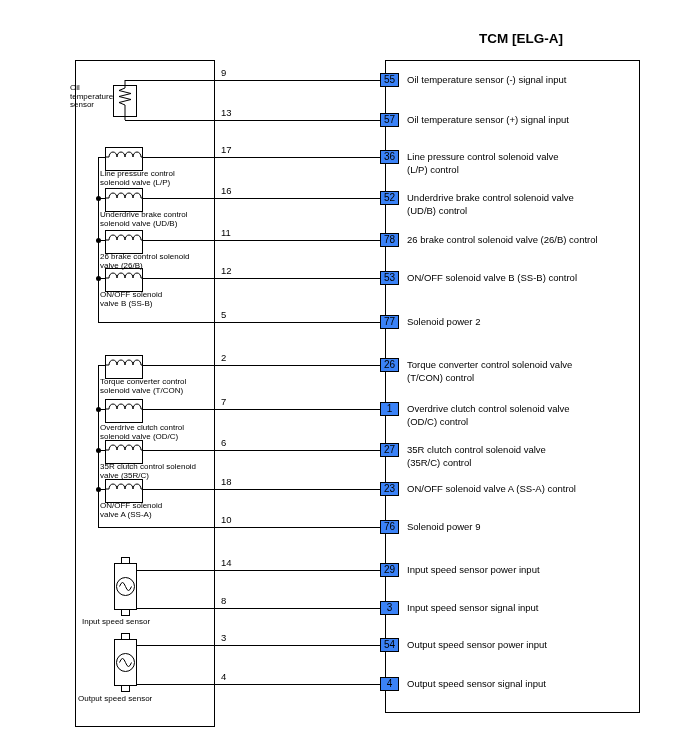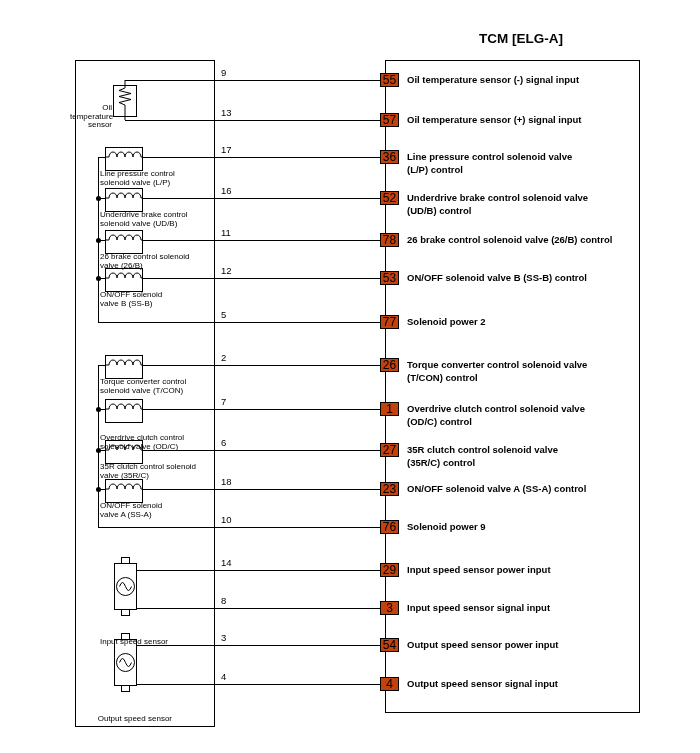--- a/index.html
+++ b/index.html
@@ -5,31 +5,31 @@
   * { margin:0; padding:0; }
   html,body { background:#fff; }
   body { font-family:"Liberation Sans","DejaVu Sans",sans-serif; color:#000; }
   .canvas { position:relative; width:700px; height:753px; background:#fff; overflow:hidden; }
   .title { position:absolute; font-size:13.5px; font-weight:bold; white-space:pre; }
   .outline { position:absolute; border:1px solid #000; background:transparent; }
   .conn { position:absolute; left:0; width:700px; height:0; }
   .conn .wire { position:absolute; top:0; height:1px; background:#000; }
   .conn .lpin { position:absolute; left:221px; top:-13px; font-size:9.5px; }
   .conn .tpin { position:absolute; left:380px; top:-7px; width:17px; height:12px;
-                border:1px solid #000; background:#c2410c; font-size:12px; line-height:12px;
+                border:1px solid #000; background:#3b82f6; font-size:10px; line-height:12px;
                 text-align:center; }
   .conn .desc { position:absolute; left:407px; top:-6px; font-size:9.5px;
-                line-height:12.5px; white-space:pre;font-weight:bold; }
+                line-height:12.5px; white-space:pre; }
   .hwire { position:absolute; height:1px; background:#000; }
   .vwire { position:absolute; width:1px; background:#000; }
   .dot { position:absolute; width:5px; height:5px; border-radius:50%; background:#000; }
   .coilbox { position:absolute; width:36px; height:22px; border:1px solid #000; background:#fff; }
   .coilbox svg { display:block; }
   .lbl { position:absolute; font-size:8px; line-height:8.5px; white-space:pre; }
-  .lbl.center { text-align:right;margin-top:20px; }
+  .lbl.center { text-align:left; }
   .sym { position:absolute; }
 </style>
 </head>
 <body>
 
 <div class="canvas">
 
   <div class="title" style="left:479px;top:31px">TCM [ELG-A]</div>
 
   <div class="outline" style="left:75px;top:60px;width:138px;height:665px"></div>
@@ -198,21 +198,21 @@
         <path d="M0 9 H3 A4 5 0 0 1 11 9 A4 5 0 0 1 19 9 A4 5 0 0 1 27 9 A4 5 0 0 1 35 9 H36" fill="none" stroke="#000"></path>
       </svg>
   </div>
   <div class="coilbox" style="left:105px;top:479px">
     <svg width="36" height="22" viewBox="0 0 36 22">
         <path d="M0 9 H3 A4 5 0 0 1 11 9 A4 5 0 0 1 19 9 A4 5 0 0 1 27 9 A4 5 0 0 1 35 9 H36" fill="none" stroke="#000"></path>
       </svg>
   </div>
   <div class="lbl" style="left:100px;top:378px">Torque converter control
 solenoid valve (T/CON)</div>
-  <div class="lbl" style="left:100px;top:434px">Overdrive clutch control
+  <div class="lbl" style="left:100px;top:424px">Overdrive clutch control
 solenoid valve (OD/C)</div>
   <div class="lbl" style="left:100px;top:463px">35R clutch control solenoid
 valve (35R/C)</div>
   <div class="lbl" style="left:100px;top:502px">ON/OFF solenoid
 valve A (SS-A)</div>
 
   <div class="vwire" style="left:98px;top:365px;height:163px"></div>
   <div class="hwire" style="left:98px;top:365px;width:8px"></div>
   <div class="hwire" style="left:98px;top:409px;width:8px"></div>
   <div class="hwire" style="left:98px;top:450px;width:8px"></div>

